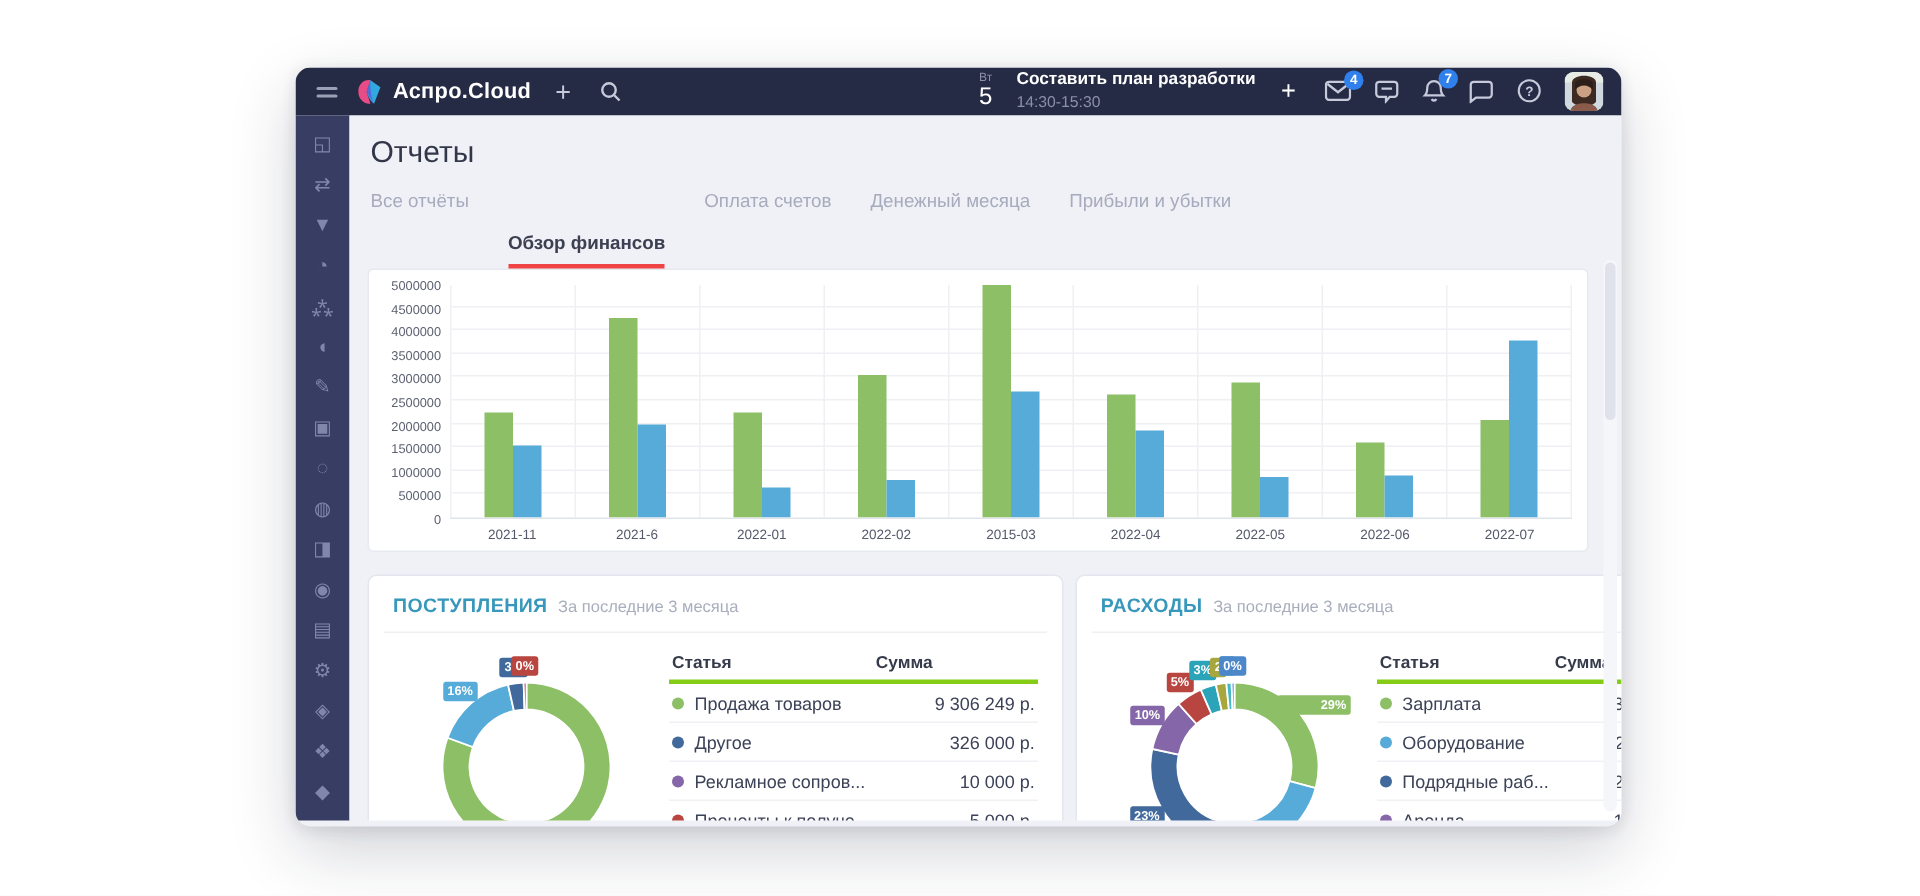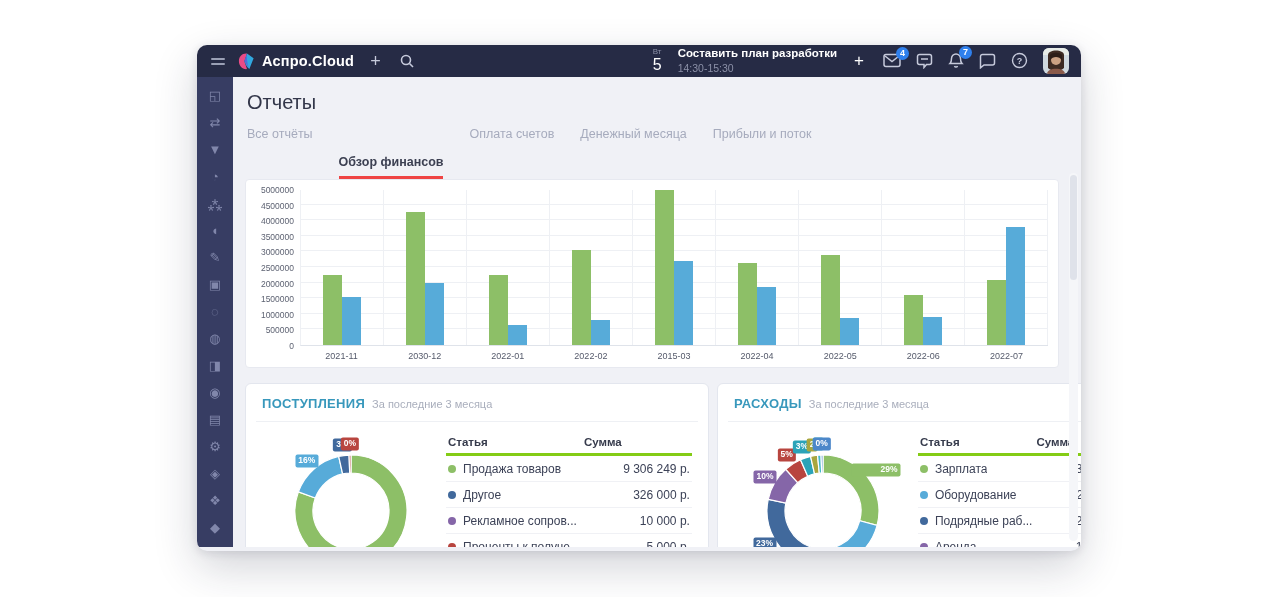--- a/index.html
+++ b/index.html
@@ -185,21 +185,21 @@
           <div class="micon">◆</div>
         </div>
 
       <div class="content">
         <div class="page-title">Отчеты</div>
         <div class="tabs" id="tabs">
             <div class="tab">Все отчёты</div>
             <div class="tab active">Обзор финансов</div>
             <div class="tab">Оплата счетов</div>
             <div class="tab">Денежный месяца</div>
-            <div class="tab">Прибыли и поток</div>
+            <div class="tab">Прибыли и убытки</div>
           </div>
 
         <div class="chart-card">
           <div class="chart-row">
             <div class="yaxis" id="yaxis">
                 <span class="ytick" style="bottom: 0px;">0</span>
                 <span class="ytick" style="bottom: 15.6px;">500000</span>
                 <span class="ytick" style="bottom: 31.2px;">1000000</span>
                 <span class="ytick" style="bottom: 46.8px;">1500000</span>
                 <span class="ytick" style="bottom: 62.4px;">2000000</span>
@@ -255,21 +255,21 @@
                   </div>
                   <div class="group">
                     <div class="bar" style="height: 64.896px; background: rgb(141, 191, 103);"></div>
                     <div class="bar" style="height: 118.248px; background: rgb(87, 171, 217);"></div>
                   </div>
                 </div>
             </div>
           </div>
           <div class="xlabels" id="xlabels">
               <span class="xl">2021-11</span>
-              <span class="xl">2030-12</span>
+              <span class="xl">2021-6</span>
               <span class="xl">2022-01</span>
               <span class="xl">2022-02</span>
               <span class="xl">2015-03</span>
               <span class="xl">2022-04</span>
               <span class="xl">2022-05</span>
               <span class="xl">2022-06</span>
               <span class="xl">2022-07</span>
             </div>
         </div>
 

